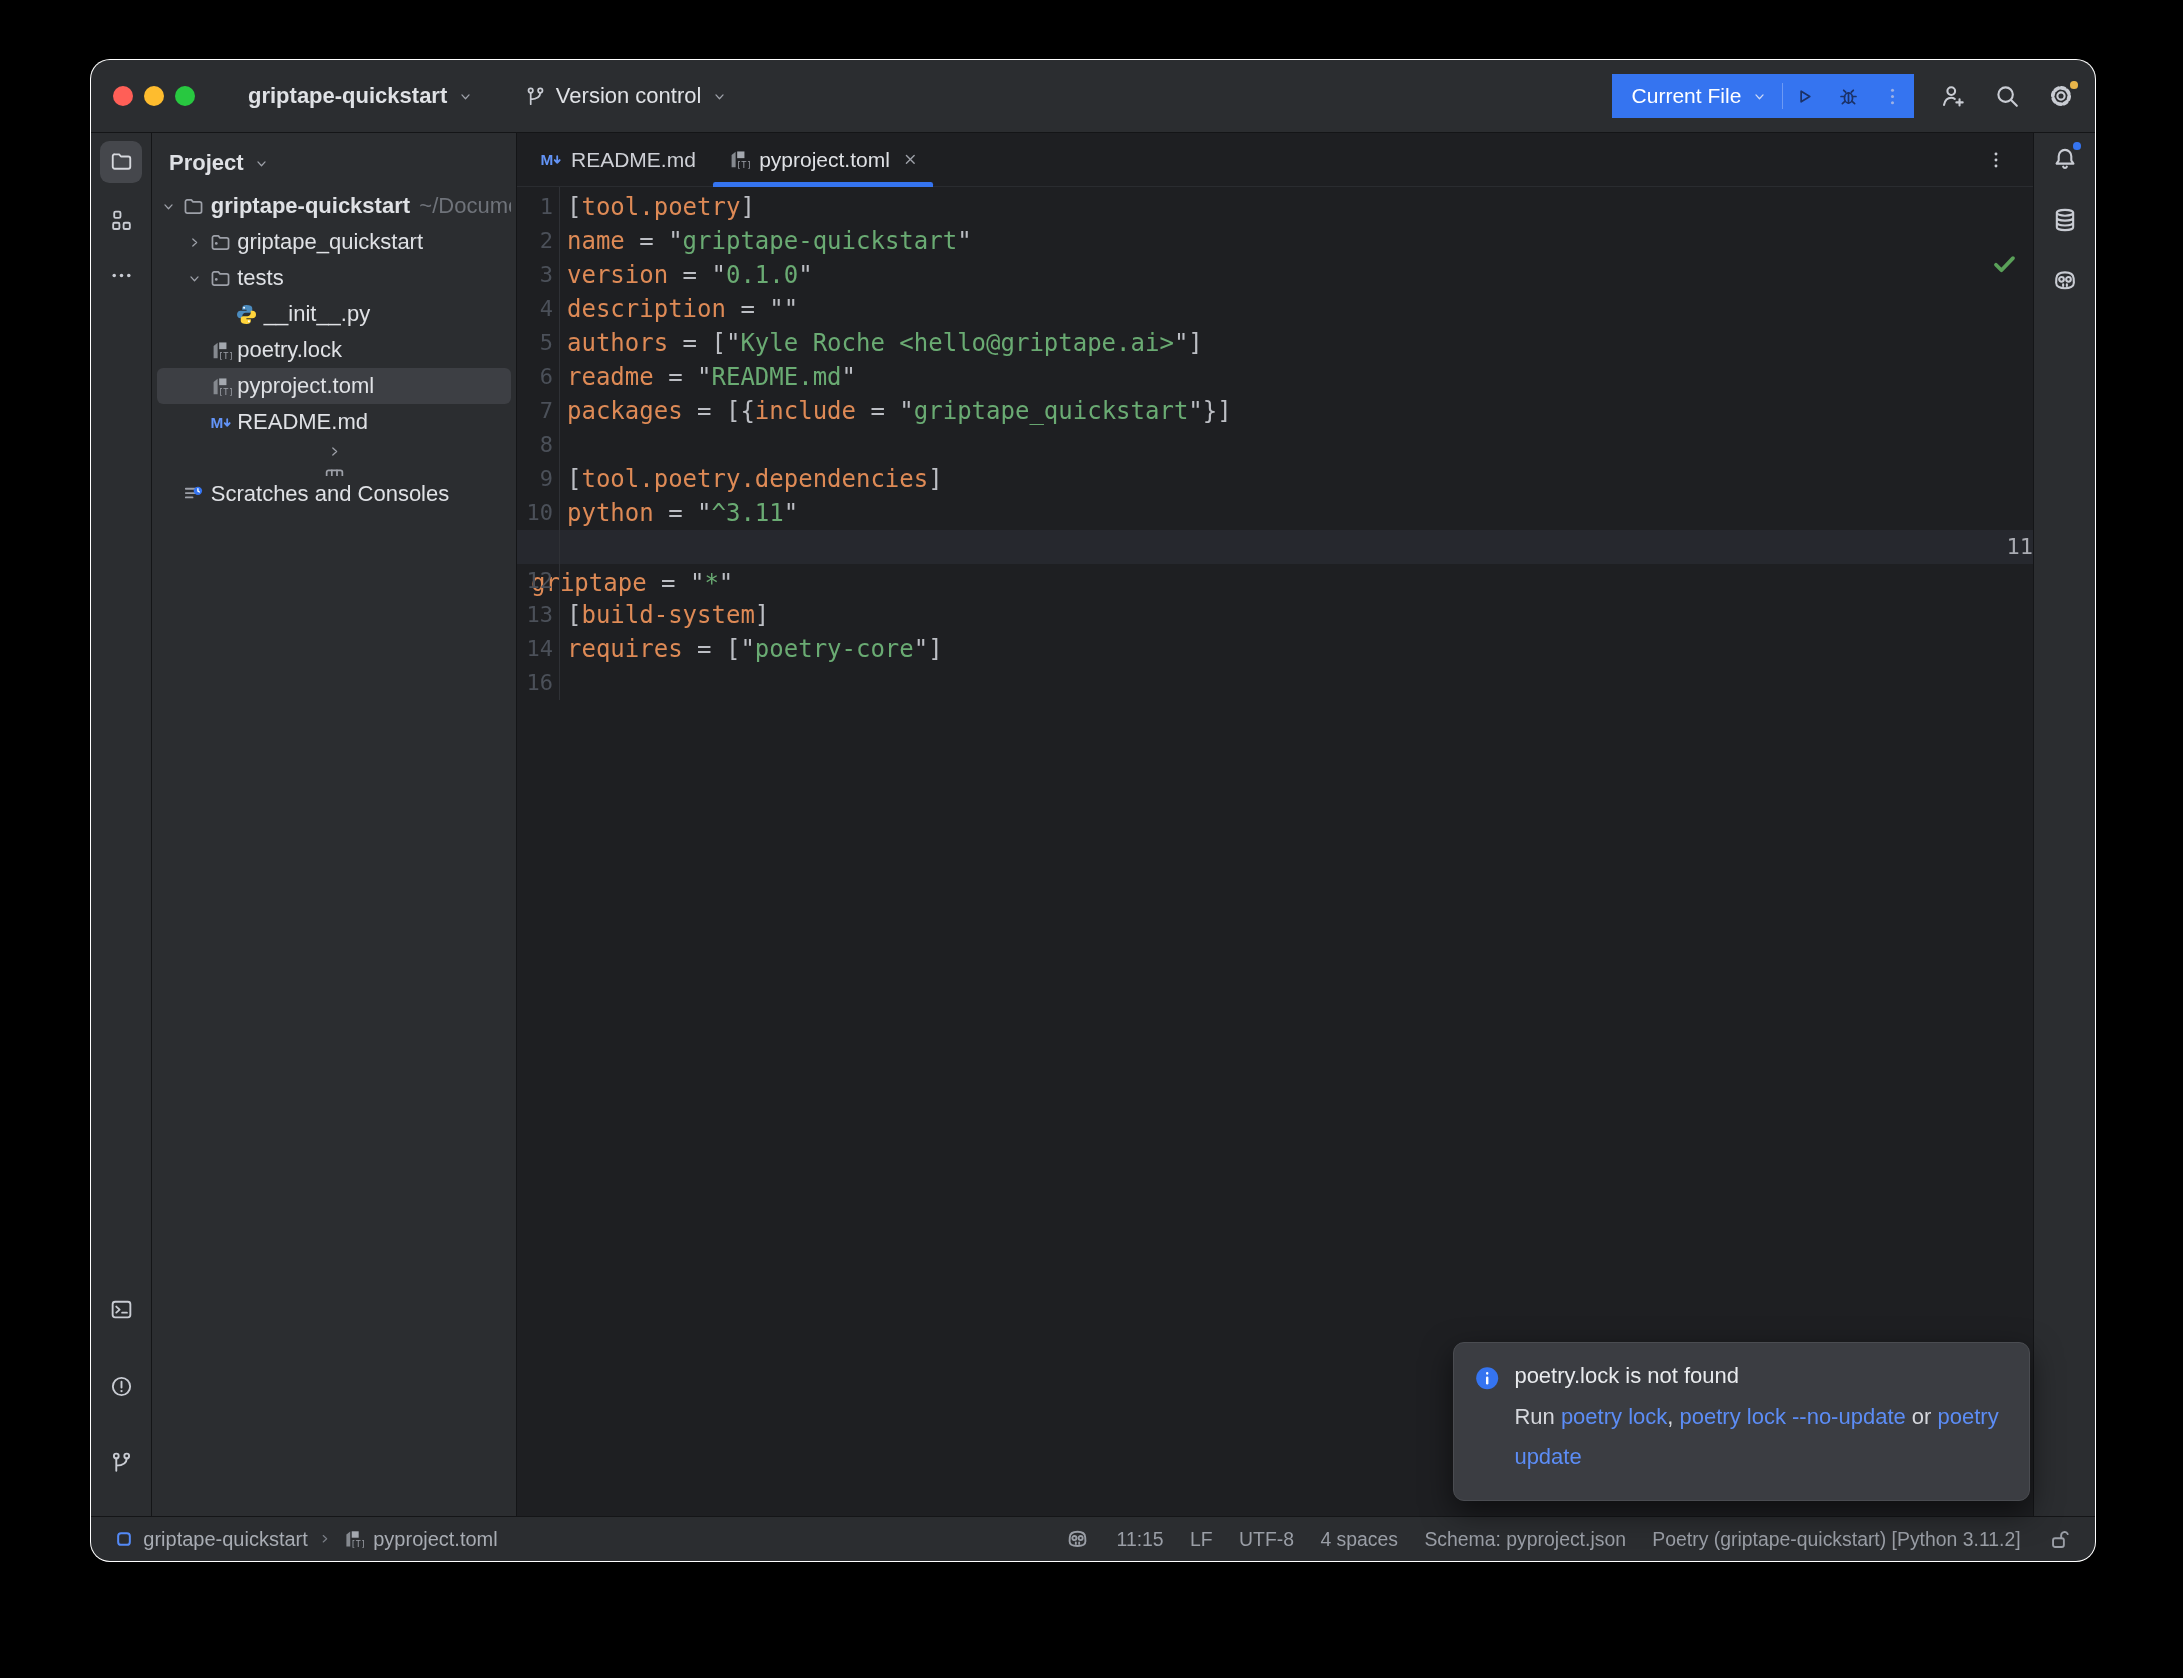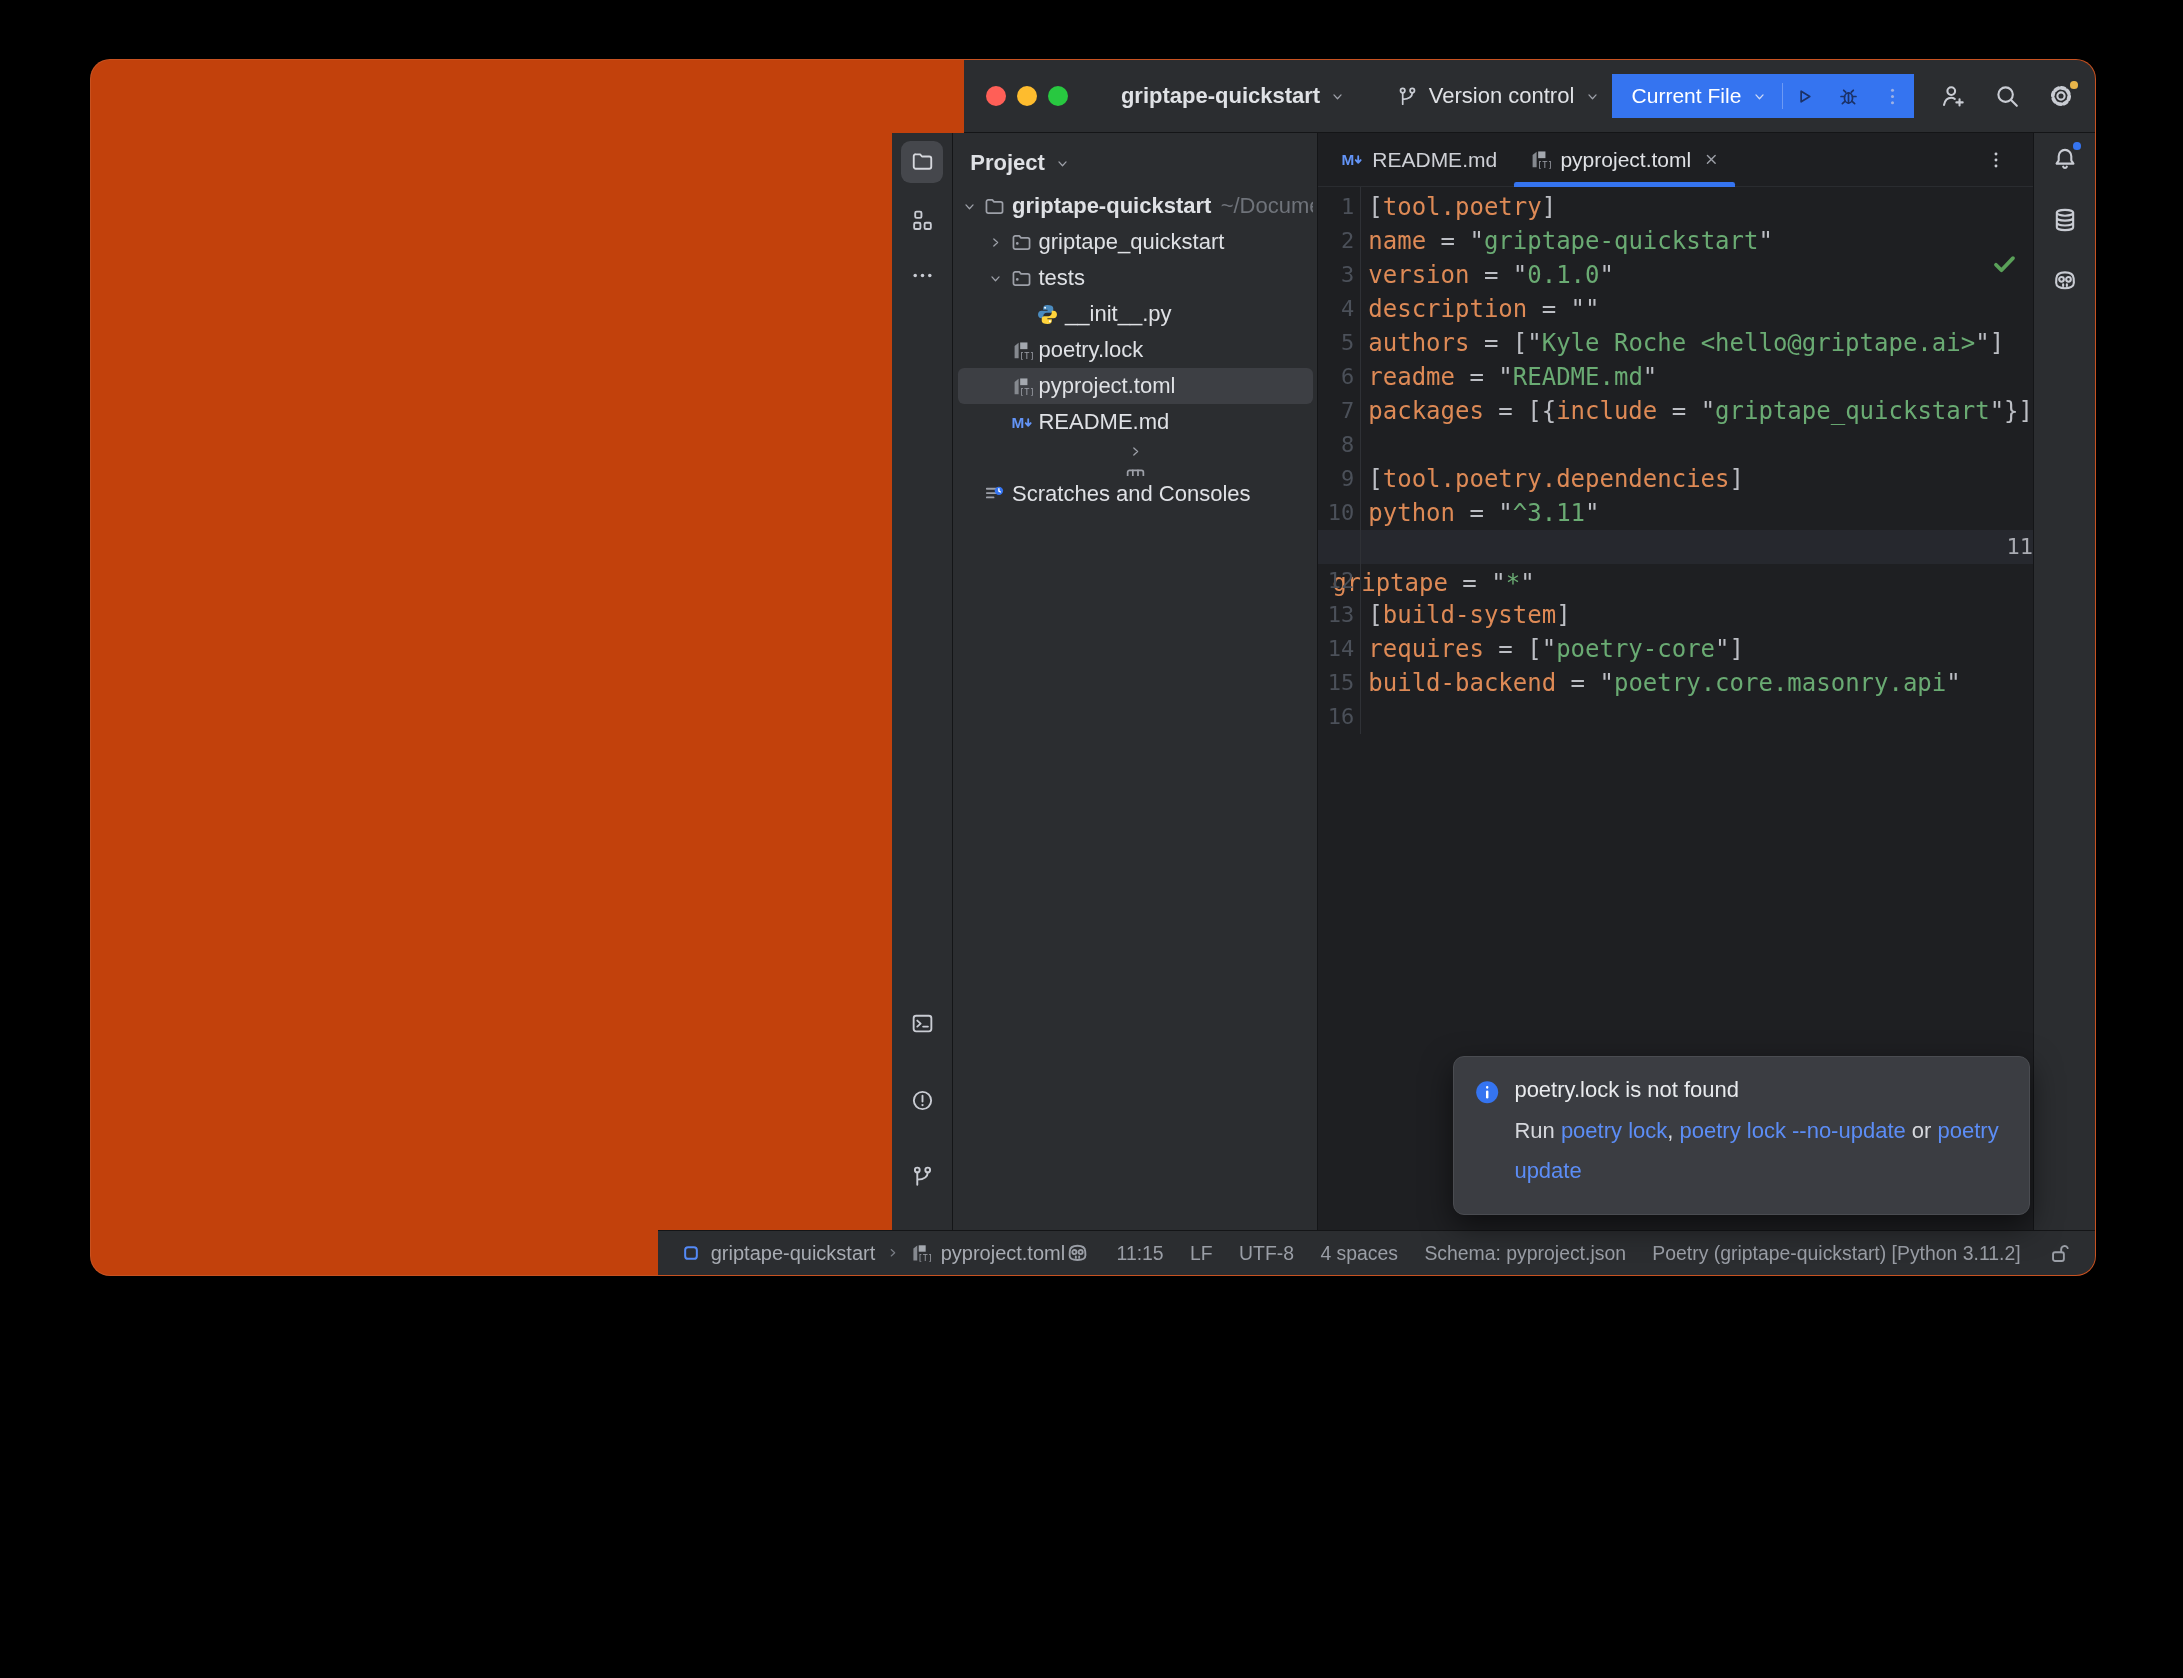--- a/index.html
+++ b/index.html
@@ -1,21 +1,21 @@
 <!DOCTYPE html>
 <html style="font-size:12.4px"><head>
 <meta charset="utf-8">
 <style>
   * { box-sizing: border-box; margin: 0; padding: 0; }
   html, body { width: 2183px; height: 1678px; background: #000; overflow: hidden;
     font-family: "Liberation Sans", sans-serif; }
 
-  .window { position: absolute; left: 90px; top: 59px; width: 2006px; height: 1217px;
-    background: #c2410c; border-radius: 20px; overflow: hidden;
-    border: 0.8px solid rgba(255,255,255,0.09); display: flex; flex-direction: column; align-items: flex-end; }
+  .window { position: absolute; left: 90px; top: 59px; width: 2006px; height: 1503px;
+    background: #ffffff; border-radius: 20px; overflow: hidden;
+    border: 0.8px solid rgba(255,255,255,0.09); display: flex; flex-direction: column; }
 
   
   .titlebar { height: 73px; flex: 0 0 73px; background: #2b2d30; border-bottom: 0.8px solid #141517;
     display: flex; align-items: center; padding: 0 18.6px 0 22px; }
   .traffic { display: flex; gap: 11px; margin-right: 42px; }
   .traffic span { width: 20px; height: 20px; border-radius: 50%; display: block; }
   .tl-close { background: #ff5f57; } .tl-min { background: #febc2e; } .tl-zoom { background: #28c840; }
   .tb-widget { display: flex; align-items: center; gap: 9.3px; color: #dfe1e5; font-size: 22px;
     padding: 7.8px 11px; border-radius: 7.8px; cursor: default; }
   .tb-widget .chev { color: #9da0a8; }
@@ -435,21 +435,20 @@
             <div class="line"><span class="ln">5</span><span class="lcode"><span class="tok-k">authors</span><span class="tok-p"> = [</span><span class="tok-q">"</span><span class="tok-s">Kyle Roche &lt;hello@griptape.ai&gt;</span><span class="tok-q">"</span><span class="tok-p">]</span></span></div>
             <div class="line"><span class="ln">6</span><span class="lcode"><span class="tok-k">readme</span><span class="tok-p"> = </span><span class="tok-q">"</span><span class="tok-s">README.md</span><span class="tok-q">"</span></span></div>
             <div class="line"><span class="ln">7</span><span class="lcode"><span class="tok-k">packages</span><span class="tok-p"> = [{</span><span class="tok-k">include</span><span class="tok-p"> = </span><span class="tok-q">"</span><span class="tok-s">griptape_quickstart</span><span class="tok-q">"</span><span class="tok-p">}]</span></span></div>
             <div class="line"><span class="ln">8</span><span class="lcode"></span></div>
             <div class="line"><span class="ln">9</span><span class="lcode"><span class="tok-p">[</span><span class="tok-k">tool.poetry.dependencies</span><span class="tok-p">]</span></span></div>
             <div class="line"><span class="ln">10</span><span class="lcode"><span class="tok-k">python</span><span class="tok-p"> = </span><span class="tok-q">"</span><span class="tok-s">^3.11</span><span class="tok-q">"</span></span></div>
             <div class="line current"><span class="ln">11</span><span class="lcode"><span class="tok-k">griptape</span><span class="tok-p"> = </span><span class="tok-q">"</span><span class="tok-s">*</span><span class="tok-q">"</span></span></div>
             <div class="line"><span class="ln">12</span><span class="lcode"></span></div>
             <div class="line"><span class="ln">13</span><span class="lcode"><span class="tok-p">[</span><span class="tok-k">build-system</span><span class="tok-p">]</span></span></div>
             <div class="line"><span class="ln">14</span><span class="lcode"><span class="tok-k">requires</span><span class="tok-p"> = [</span><span class="tok-q">"</span><span class="tok-s">poetry-core</span><span class="tok-q">"</span><span class="tok-p">]</span></span></div>
-            <div class="line"><span class="ln">15</span><span class="lcode"><span class="tok-k">build-backend</span><span class="tok-p"> = </span><span class="tok-q">"</span><span class="tok-s">poetry.core.masonry.api</span><span class="tok-q">"</span></span></div>
             <div class="line"><span class="ln">16</span><span class="lcode"></span></div>
           </div>
         <span class="inspection">
             <svg width="100%" height="100%" viewBox="0 0 24 24" fill="none" stroke="currentColor" stroke-width="1.8" stroke-linecap="round" stroke-linejoin="round" style="width: 26.4px; height: 26.4px;">
               <path d="M4.5 12.5l5 5L20 6.5" stroke-width="3.4"></path>
             </svg>
           </span>
       </div>
     </div>
 

